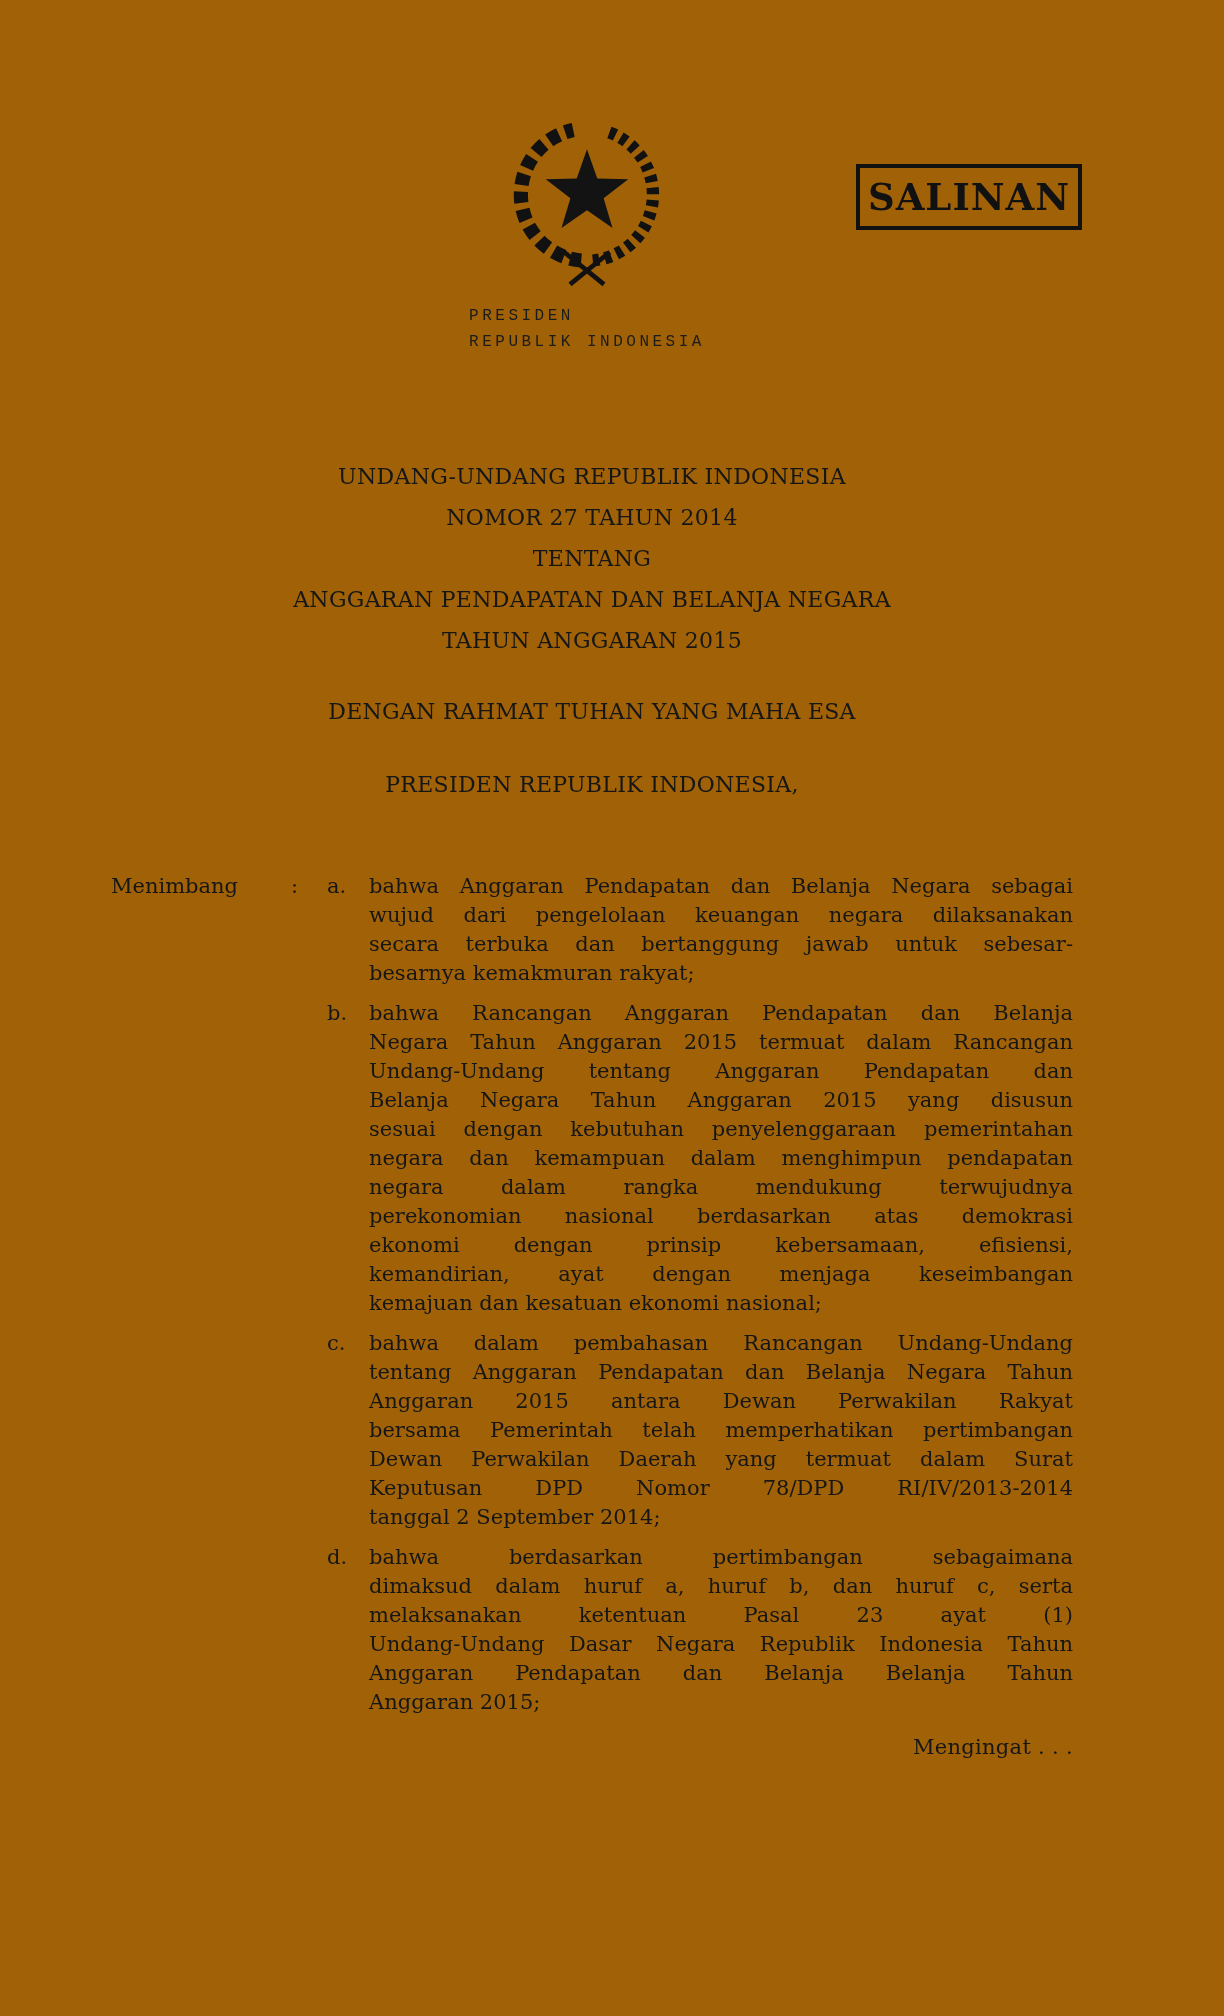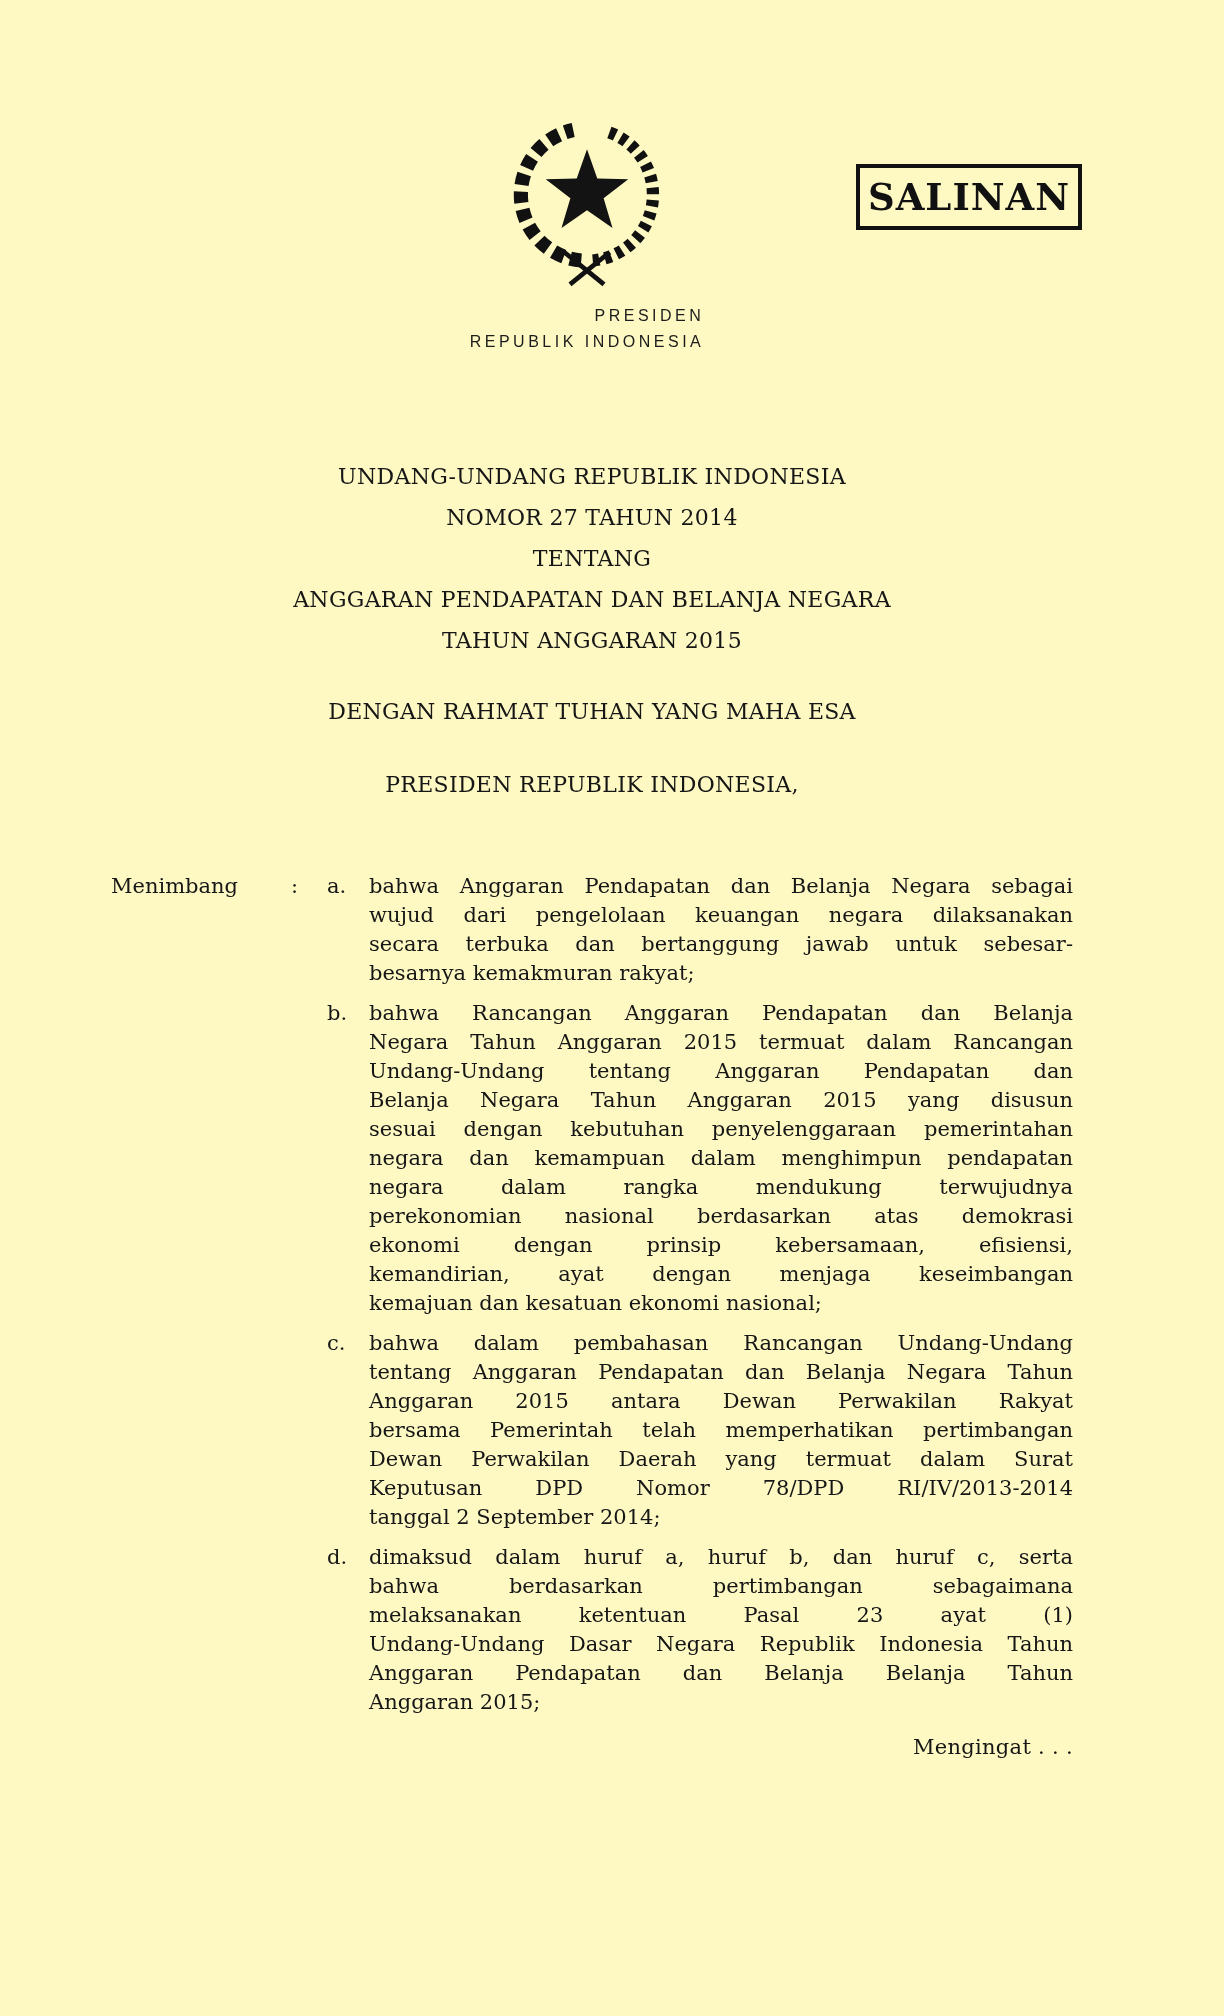--- a/index.html
+++ b/index.html
@@ -1,20 +1,20 @@
 <!DOCTYPE html>
 <html><head>
 <meta charset="utf-8">
 <style>
   html, body { margin: 0; padding: 0; background: #e8e8e8; }
   .page {
     position: relative;
     width: 1224px;
     height: 2016px;
-    background: #fef9c3;
+    background: #a16207;
     font-family: "DejaVu Serif", "Liberation Serif", serif;
     color: #161616;
     overflow: hidden;
     margin: 0 auto;
   }
 
   
   .salinan-box {
     position: absolute;
     left: 856px;
@@ -39,22 +39,22 @@
     top: 100px;
     left: 0;
     width: 100%;
     display: flex;
     flex-direction: column;
     align-items: center;
     transform: translateX(-25px);
   }
   .letterhead-text {
     margin-top: 8px;
-    text-align: right;
-    font-family: Liberation Sans, sans-serif;
+    text-align: left;
+    font-family: Liberation Mono, monospace;
     font-size: 16px;
     letter-spacing: 3.5px;
     line-height: 26px;
     color: #1c1c1c;
   }
 
   
   .doc {
     position: absolute;
     left: 111px;
@@ -193,22 +193,22 @@
             <div class="jl">bersama Pemerintah telah memperhatikan pertimbangan</div>
             <div class="jl">Dewan Perwakilan Daerah yang termuat dalam Surat</div>
             <div class="jl">Keputusan DPD Nomor 78/DPD RI/IV/2013-2014</div>
             <div class="ll">tanggal 2 September 2014;</div>
           </div>
         </div>
 
         <div class="item">
           <div class="marker">d.</div>
           <div class="lines">
+            <div class="jl">bahwa berdasarkan pertimbangan sebagaimana</div>
             <div class="jl">dimaksud dalam huruf a, huruf b, dan huruf c, serta</div>
-            <div class="jl">bahwa berdasarkan pertimbangan sebagaimana</div>
             <div class="jl">melaksanakan ketentuan Pasal 23 ayat (1)</div>
             <div class="jl">Undang-Undang Dasar Negara Republik Indonesia Tahun</div>
             <div class="jl">Anggaran Pendapatan dan Belanja Belanja Tahun</div>
             <div class="ll">Anggaran 2015;</div>
           </div>
         </div>
 
       </div>
     </div>
 

